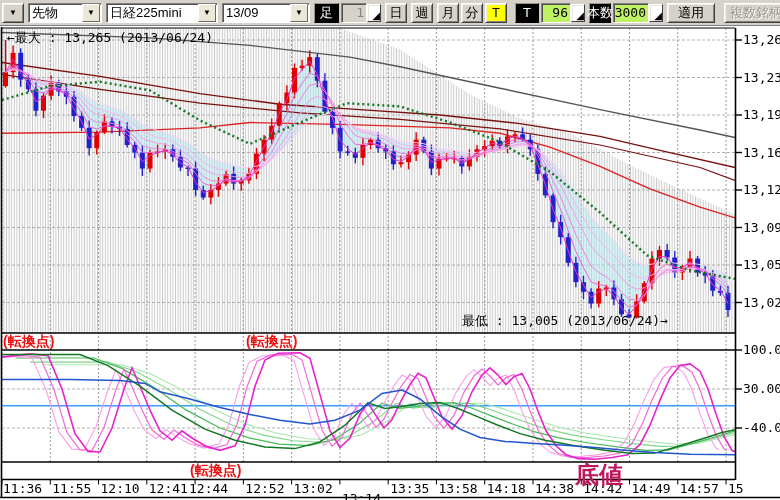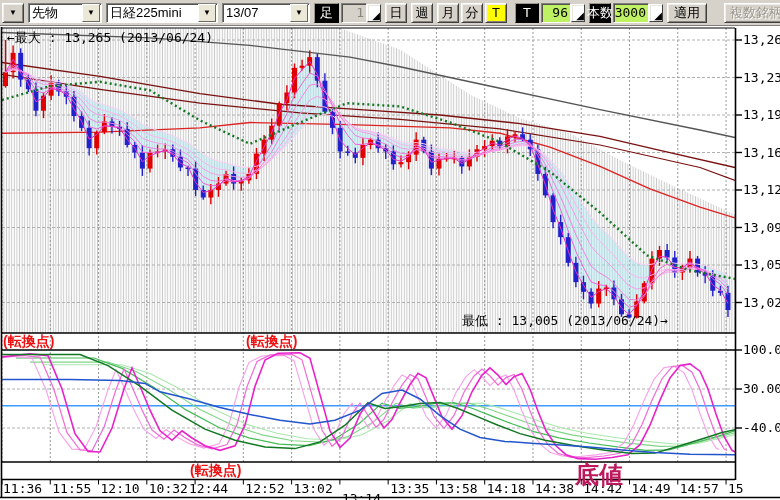--- a/index.html
+++ b/index.html
@@ -57,21 +57,21 @@
         <span class="arr">▼</span>
       </span>
     </span>
   <span class="combo gap4" style="width:112px">
       <span class="combo-text">日経225mini</span>
       <span class="combo-btn">
         <span class="arr">▼</span>
       </span>
     </span>
   <span class="combo gap4" style="width:88px">
-      <span class="combo-text">13/07</span>
+      <span class="combo-text">13/09</span>
       <span class="combo-btn">
         <span class="arr">▼</span>
       </span>
     </span>
   <button class="win-btn black gap4" style="width:25px">足</button>
   <span class="spin gap2">
       <span class="spin-field gray" style="width:26px">1</span>
       <span class="fold">◢</span>
     </span>
   <button class="win-btn gap4" style="width:22px">日</button>
@@ -82,21 +82,21 @@
   <button class="win-btn black gap8" style="width:24px">T</button>
   <span class="spin gap2">
       <span class="spin-field" style="width:30px">96</span>
       <span class="fold">◢</span>
     </span>
   <button class="win-btn black gap4" style="width:22px">本数</button>
   <span class="spin gap2">
       <span class="spin-field" style="width:36px">3000</span>
       <span class="fold">◢</span>
     </span>
-  <button class="win-btn gap4" style="width:40px">適用</button>
+  <button class="win-btn gap4" style="width:48px">適用</button>
   <button class="win-btn disabled multi">複数銘柄</button>
 </div>
 
 <svg id="chart" width="780" height="474" viewBox="0 26 780 474">
     <defs>
       <pattern id="vs" width="2.6" height="8" patternUnits="userSpaceOnUse">
         <line x1="1.3" y1="0" x2="1.3" y2="8" stroke="#c9c9c9" stroke-width="1"></line>
       </pattern>
       <clipPath id="mainClip">
         <rect x="2" y="28" width="733" height="305"></rect>
@@ -394,21 +394,21 @@
     <div class="lbl" style="left: 743px; top: 182px;">13,125</div>
     <div class="lbl" style="left: 743px; top: 219.5px;">13,090</div>
     <div class="lbl" style="left: 743px; top: 257px;">13,055</div>
     <div class="lbl" style="left: 743px; top: 294.5px;">13,020</div>
     <div class="lbl" style="left: 743px; top: 342px;">100.00</div>
     <div class="lbl" style="left: 743px; top: 381px;">30.00</div>
     <div class="lbl" style="left: 743px; top: 420px;">-40.00</div>
     <div class="lbl" style="left: 3px; top: 481px;">11:36</div>
     <div class="lbl" style="left: 52.27px; top: 481px;">11:55</div>
     <div class="lbl" style="left: 100.54px; top: 481px;">12:10</div>
-    <div class="lbl" style="left: 148.81px; top: 481px;">10:32</div>
+    <div class="lbl" style="left: 148.81px; top: 481px;">12:41</div>
     <div class="lbl" style="left: 189px; top: 481px;">12:44</div>
     <div class="lbl" style="left: 245.35px; top: 481px;">12:52</div>
     <div class="lbl" style="left: 293.62px; top: 481px;">13:02</div>
     <div class="lbl" style="left: 341.89px; top: 481px; margin-top: 10px;">13:14</div>
     <div class="lbl" style="left: 390.16px; top: 481px;">13:35</div>
     <div class="lbl" style="left: 438.43px; top: 481px;">13:58</div>
     <div class="lbl" style="left: 486.7px; top: 481px;">14:18</div>
     <div class="lbl" style="left: 534.97px; top: 481px;">14:38</div>
     <div class="lbl" style="left: 583.24px; top: 481px;">14:42</div>
     <div class="lbl" style="left: 631.51px; top: 481px;">14:49</div>

